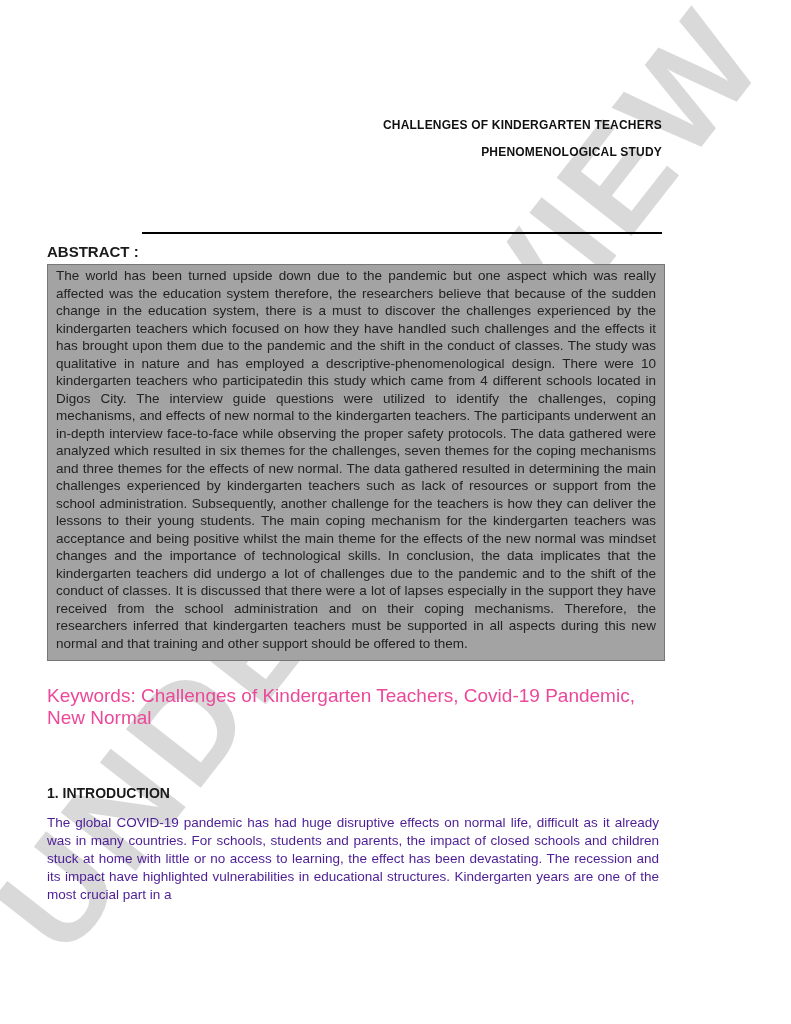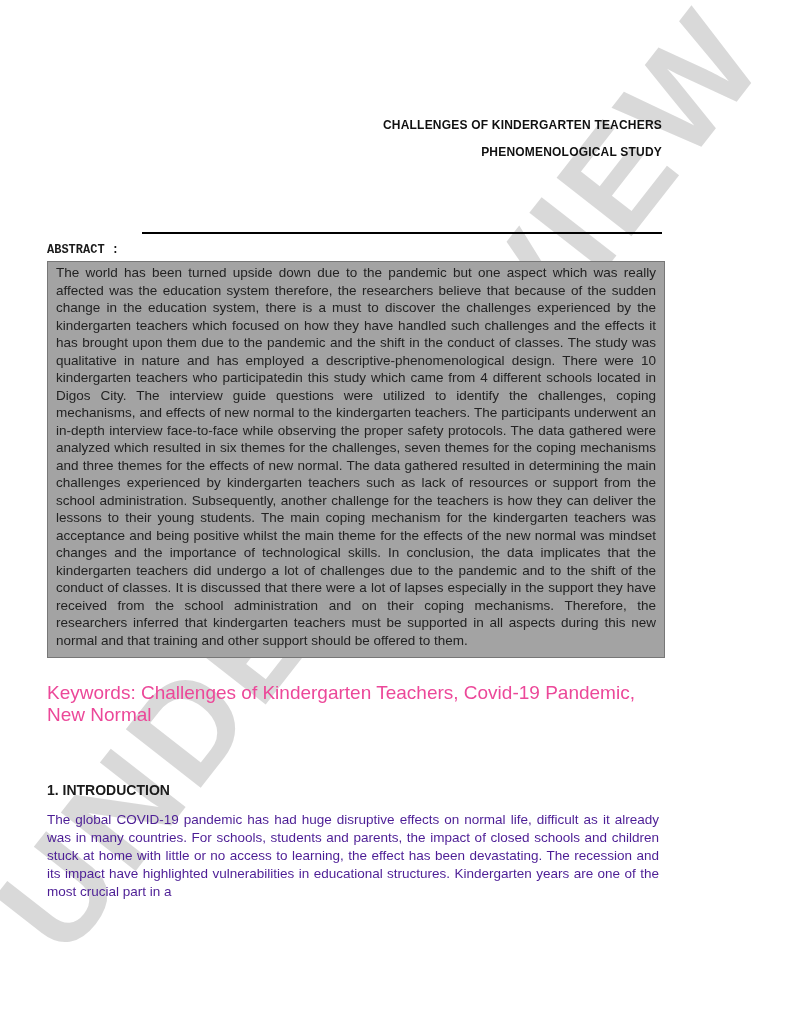--- a/index.html
+++ b/index.html
@@ -44,23 +44,22 @@
     letter-spacing: 0.2px;
   }
   .title-rule {
     border: 0;
     border-top: 2px solid #000;
     width: 520px;
     margin: 66px 0 0 auto;
   }
   .abstract-heading {
     font-weight: bold;
-    font-size: 12px;
+    font-size: 15px;
     margin-top: 9px;
-    font-family: Liberation Mono, monospace;
   }
   .abstract-box {
     margin-top: 4px;
     border: 1px solid #777;
     background: #a3a3a3;
     padding: 2px 8px 8px 8px;
     width: 600px;
   }
   .abstract-text {
     font-size: 13.5px;

